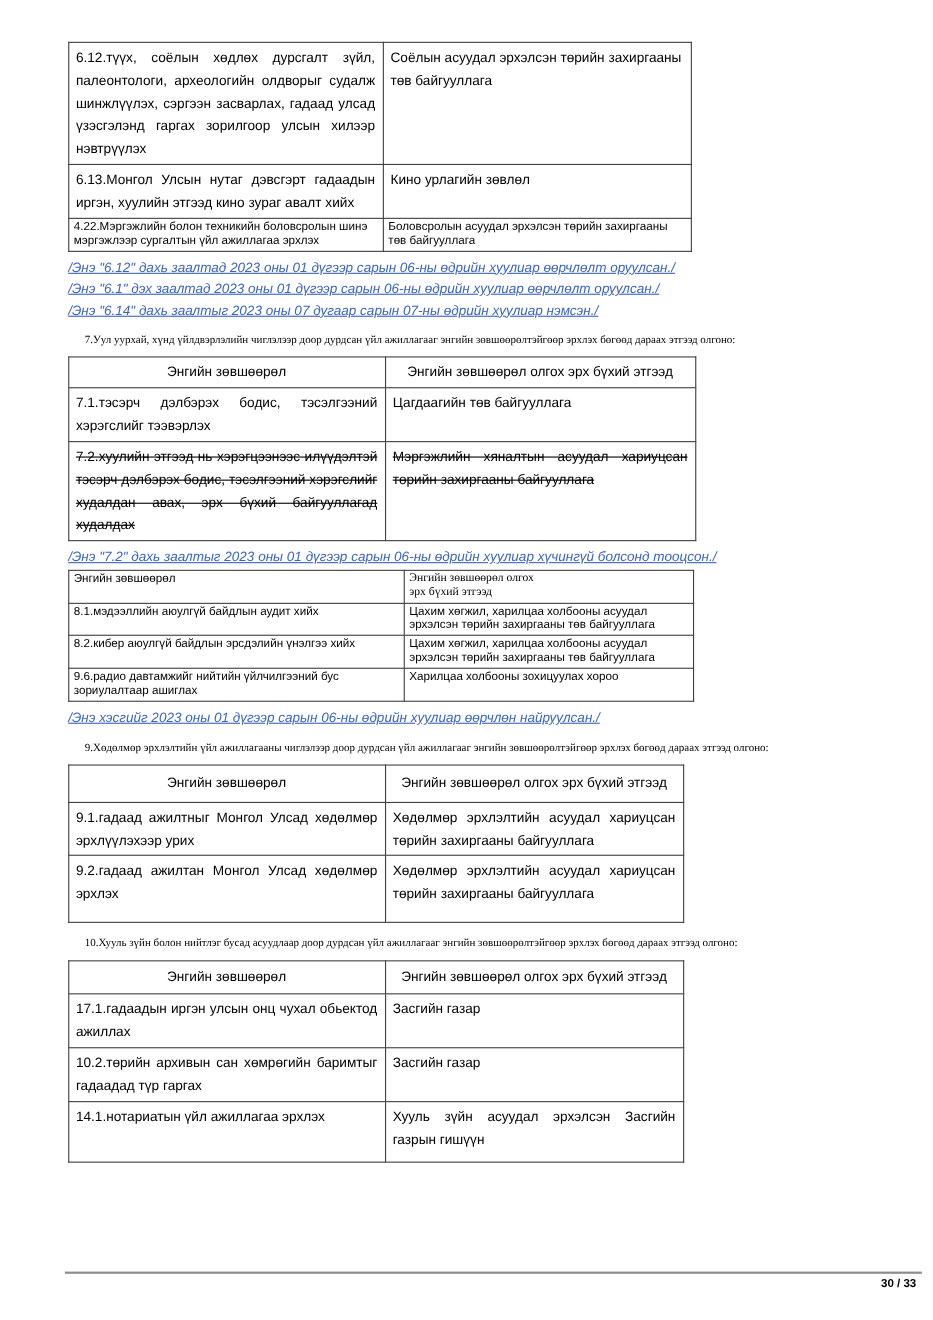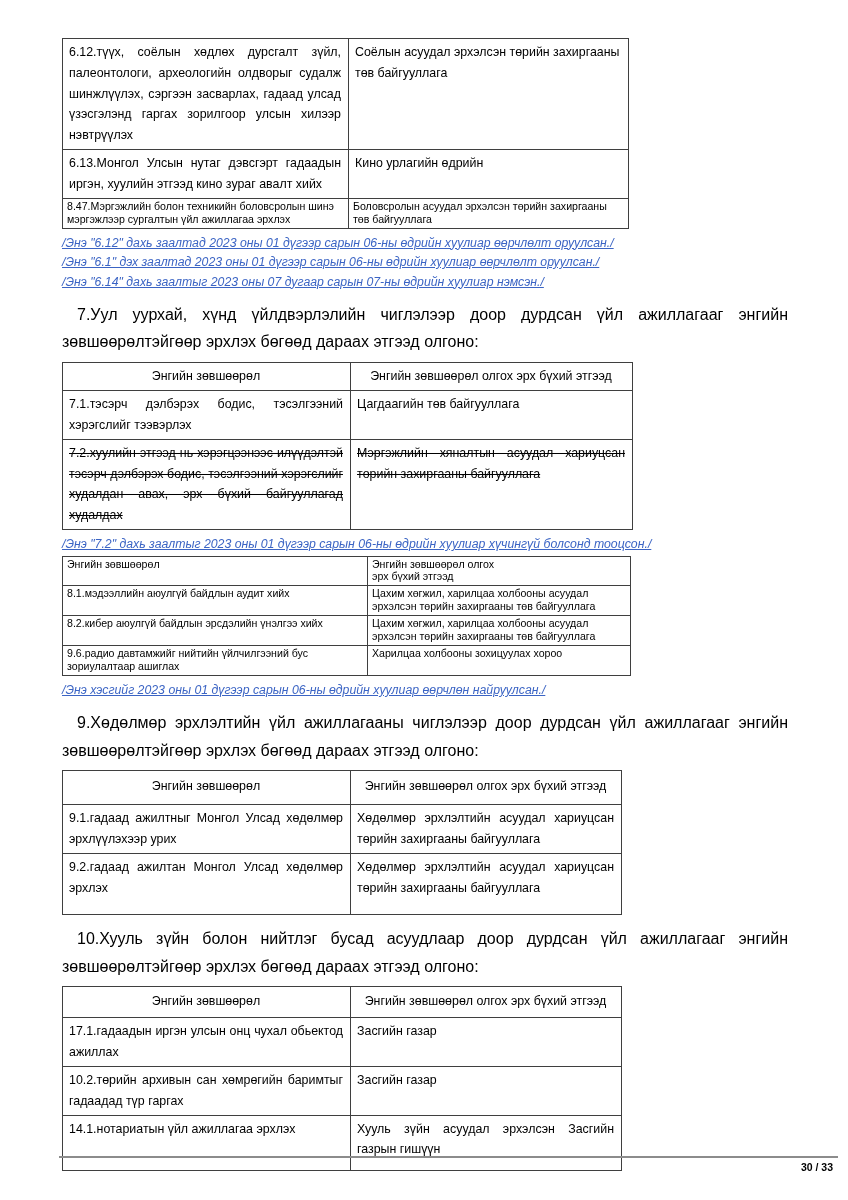--- a/index.html
+++ b/index.html
@@ -20,42 +20,42 @@
   .big td, .big th { font-size:12.4px; line-height:1.68; padding:3px 7px 3px 6px; }
   .big th { text-align:center; }
   .cell-activity { text-align:justify; }
   .cell-authority { text-align:justify; }
 
   
   .small-row td, .sm td, .sm th {
     font-size:10.6px; line-height:1.22; padding:1px 5px 2px 4px;
   }
   .sm th { text-align:left; }
-  .prewrap { white-space:pre-line; }
+  .prewrap { white-space:pre-line;font-family:Liberation Serif, serif; }
 
   .struck { text-decoration:line-through; }
 
   
   .t6 .c1{width:272px} .t6 .c2{width:266px}
   .t7 .c1{width:274px} .t7 .c2{width:268px}
   .t8 .c1{width:295px} .t8 .c2{width:253px}
   .t9 .c1{width:274px} .t9 .c2{width:257px}
   .t10 .c1{width:274px} .t10 .c2{width:257px}
 
   
   .t6 .r1 td{height:98px} .t6 .r2 td{height:36px}
   .t7 th{height:20px} .t7 .r1 td{height:42px} .t7 .r2 td{height:74px}
   .t9 th{height:22px; padding-top:5px; padding-bottom:6px}
   .t9 .r1 td{height:40px} .t9 .r2 td{height:54px}
   .t10 th{height:18px; padding-top:4px; padding-bottom:5px}
   .t10 .r1 td{height:42px} .t10 .r2 td{height:32px} .t10 .r3 td{height:48px}
 
   .para {
-    font-size:16px; line-height:1.72; text-align:justify;
-    text-indent:15px; margin:10px 0 6px 0; width:726px;
+    font-size:10px; line-height:1.72; text-align:justify;
+    text-indent:15px; margin:10px 0 6px 0; width:726px;font-family:Liberation Serif, serif;
   }
   .notes { margin:5px 0 2px 0; }
   .note {
     display:block; color:#3b64c4; font-style:italic;
     text-decoration:underline; font-size:12.3px; line-height:1.5;
     margin:0 0 1px 0; cursor:pointer; width:fit-content;
   }
   .footer-rule {
     position:absolute; left:59px; right:10px; top:1156px;
     border-top:2px solid #8c8c8c; height:0;
@@ -72,24 +72,24 @@
   <div class="content">
 
     <table class="permit big t6">
       <tbody>
           <tr class="r1">
         <td class="c1 cell-activity">6.12.түүх, соёлын хөдлөх дурсгалт зүйл, палеонтологи, археологийн олдворыг судалж шинжлүүлэх, сэргээн засварлах, гадаад улсад үзэсгэлэнд гаргах зорилгоор улсын хилээр нэвтрүүлэх</td>
         <td class="c2">Соёлын асуудал эрхэлсэн төрийн захиргааны төв байгууллага</td>
       </tr>
       <tr class="r2">
         <td class="c1 cell-activity">6.13.Монгол Улсын нутаг дэвсгэрт гадаадын иргэн, хуулийн этгээд кино зураг авалт хийх</td>
-        <td class="c2">Кино урлагийн өдрийн</td>
+        <td class="c2">Кино урлагийн зөвлөл</td>
       </tr>
       <tr class="small-row">
-        <td class="c1">8.47.Мэргэжлийн болон техникийн боловсролын шинэ мэргэжлээр сургалтын үйл ажиллагаа эрхлэх</td>
+        <td class="c1">4.22.Мэргэжлийн болон техникийн боловсролын шинэ мэргэжлээр сургалтын үйл ажиллагаа эрхлэх</td>
         <td class="c2">Боловсролын асуудал эрхэлсэн төрийн захиргааны төв байгууллага</td>
       </tr>
     </tbody>
       </table>
 
     <div class="notes">
       <span class="note">/Энэ "6.12" дахь заалтад 2023 оны 01 дүгээр сарын 06-ны өдрийн хуулиар өөрчлөлт оруулсан./</span>
       <span class="note">/Энэ "6.1" дэх заалтад 2023 оны 01 дүгээр сарын 06-ны өдрийн хуулиар өөрчлөлт оруулсан./</span>
       <span class="note">/Энэ "6.14" дахь заалтыг 2023 оны 07 дугаар сарын 07-ны өдрийн хуулиар нэмсэн./</span>
     </div>

